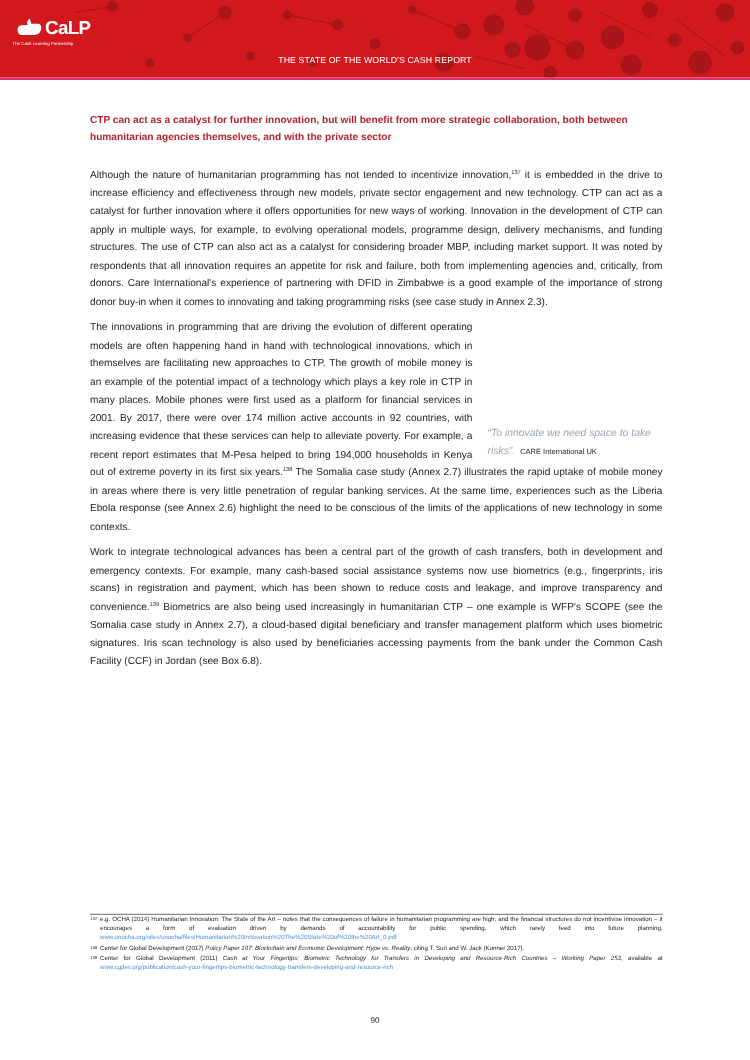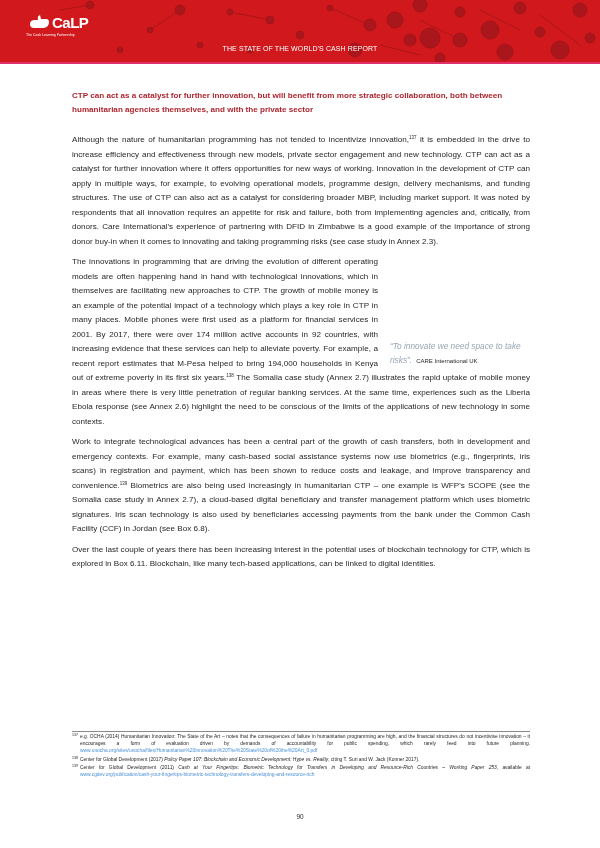--- a/index.html
+++ b/index.html
@@ -5,21 +5,21 @@
   * { margin: 0; padding: 0; box-sizing: border-box; }
   html, body { width: 600px; height: 848px; background: #ffffff; overflow: hidden; }
   body { font-family: "Liberation Sans", sans-serif; color: #231f20; position: relative; }
 
   .header {
     position: absolute; left: 0; top: 0; width: 600px; height: 62px;
     background: #d0181d; overflow: hidden;
   }
   .header svg.pattern { position: absolute; left: 0; top: 0; }
   .header-rule { position: absolute; left: 0; top: 62px; width: 600px; height: 2px; background: #e0306a; }
-  .logo { position: absolute; left: 26px; top: 12px; width: 60px; height: 24px; }
+  .logo { position: absolute; left: 10px; top: 12px; width: 60px; height: 24px; }
   .logo-mark { position: absolute; left: 2px; top: 2px; }
   .logo-text { position: absolute; left: 26px; top: 2px; font-size: 15px; font-weight: bold; color: #ffffff; letter-spacing: -0.5px; }
   .logo-tagline { position: absolute; left: 0px; top: 21px; font-size: 3.5px; color: #ffffff; white-space: nowrap; }
   .report-title {
     position: absolute; left: 0; width: 600px; top: 45px; text-align: center;
     font-size: 7px; color: #ffffff; letter-spacing: 0.1px;
   }
 
   .content { position: absolute; left: 72px; top: 89px; width: 458px; }
   .subhead { color: #b0262f; font-weight: bold; font-size: 8.1px; line-height: 14px; margin-bottom: 16px; }
@@ -101,21 +101,20 @@
 
   <div class="float-wrap">
     <div class="pull-quote" style="margin-top:84px;">
       <span>“To innovate we need space to take risks”.</span><span class="attr">CARE International UK</span>
     </div>
     <p class="body"><span>The innovations in programming that are driving the evolution of different operating models are often happening hand in hand with technological innovations, which in themselves are facilitating new approaches to CTP. The growth of mobile money is an example of the potential impact of a technology which plays a key role in CTP in many places. Mobile phones were first used as a platform for financial services in 2001. By 2017, there were over 174 million active accounts in 92 countries, with increasing evidence that these services can help to alleviate poverty. For example, a recent report estimates that M-Pesa helped to bring 194,000 households in Kenya out of extreme poverty in its first six years.</span><sup>138</sup><span> The Somalia case study (Annex 2.7) illustrates the rapid uptake of mobile money in areas where there is very little penetration of regular banking services. At the same time, experiences such as the Liberia Ebola response (see Annex 2.6) highlight the need to be conscious of the limits of the applications of new technology in some contexts.</span></p>
   </div>
 
   <p class="body"><span>Work to integrate technological advances has been a central part of the growth of cash transfers, both in development and emergency contexts. For example, many cash-based social assistance systems now use biometrics (e.g., fingerprints, iris scans) in registration and payment, which has been shown to reduce costs and leakage, and improve transparency and convenience.</span><sup>139</sup><span> Biometrics are also being used increasingly in humanitarian CTP – one example is WFP's SCOPE (see the Somalia case study in Annex 2.7), a cloud-based digital beneficiary and transfer management platform which uses biometric signatures. Iris scan technology is also used by beneficiaries accessing payments from the bank under the Common Cash Facility (CCF) in Jordan (see Box 6.8).</span></p>
 
-  <p class="body"><span>Over the last couple of years there has been increasing interest in the potential uses of blockchain technology for CTP, which is explored in Box 6.11. Blockchain, like many tech-based applications, can be linked to digital identities.</span></p>
 </div>
 
 <div class="footnote-rule"></div>
 <div class="footnotes">
   <div class="fn">
     <span class="num">137</span><span>e.g. OCHA (2014) Humanitarian Innovation: The State of the Art – notes that the consequences of failure in humanitarian programming are high, and the financial structures do not incentivise innovation – it encourages a form of evaluation driven by demands of accountability for public spending, which rarely feed into future planning. </span><a>www.unocha.org/sites/unocha/files/Humanitarian%20Innovation%20The%20State%20of%20the%20Art_0.pdf</a>
   </div>
   <div class="fn">
     <span class="num">138</span><span>Center for Global Development (2017) </span><i>Policy Paper 107: Blockchain and Economic Development: Hype vs. Reality</i><span>, citing T. Suri and W. Jack (Konner 2017).</span>
   </div>

